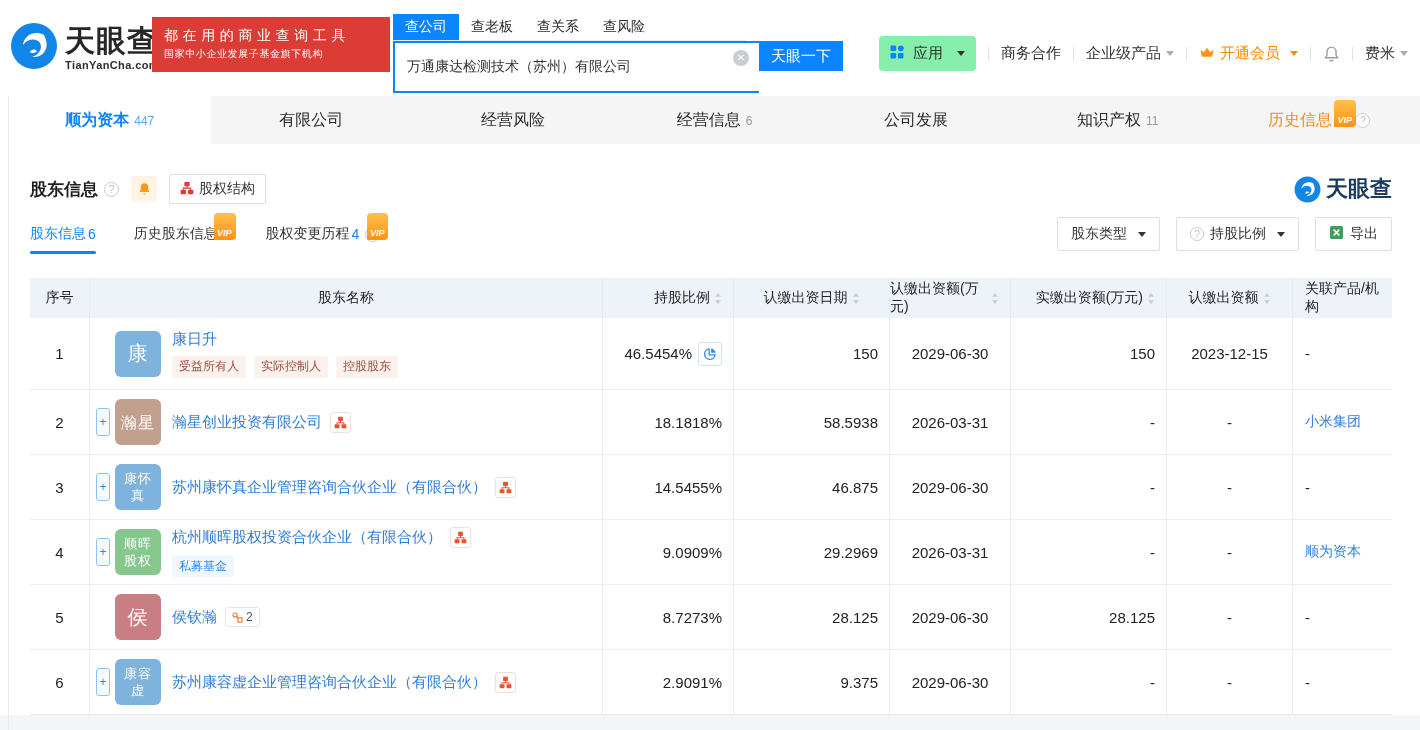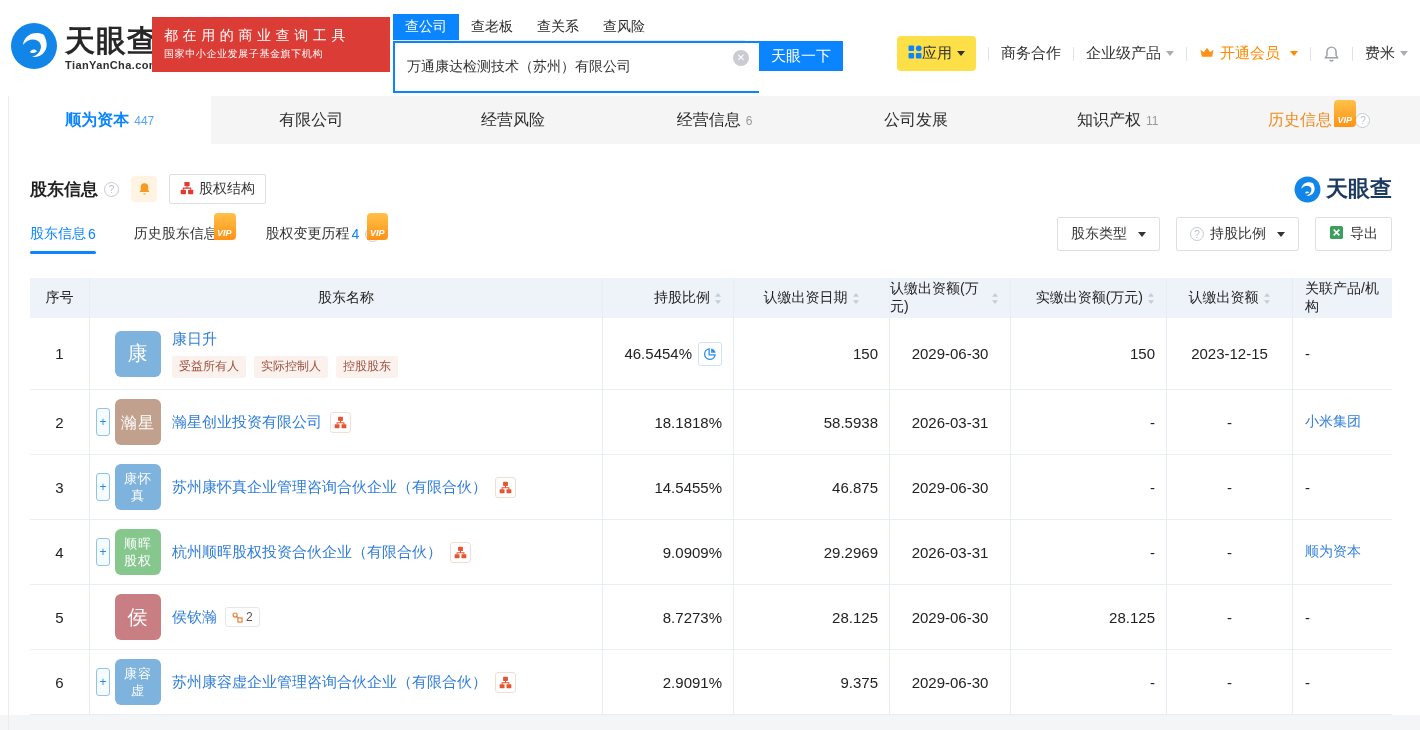--- a/index.html
+++ b/index.html
@@ -26,21 +26,21 @@
   .search-bar { display:flex; }
   .input-wrap { position:relative; display:inline-block;}
   .input-wrap input { width:366px; height:52px; border:2px solid #0b84ff; border-right:none; outline:none;
      padding:0 34px 0 12px; font-size:14px; color:#333; font-family:Liberation Sans, sans-serif;}
   .clear { position:absolute; right:10px; top:9px; width:16px; height:16px; border-radius:50%; background:#c9cdd3;
      color:#fff; font-size:10px; line-height:16px; text-align:center; cursor:pointer;}
   .search-btn { width:84px; height:30px; background:#0b84ff; color:#fff; border:none; font-size:15px; cursor:pointer; font-family:inherit;}
 
   .topnav { position:absolute; right:12px; top:36px; display:flex; align-items:center; font-size:15px; color:#333;}
   .topnav .sep { width:1px; height:14px; background:#e2e2e2; margin:0 12px;}
-  .apps-btn { display:flex; align-items:center; gap:0; background:#fde047; border-radius:4px; padding:8px 11px; cursor:pointer;}
+  .apps-btn { display:flex; align-items:center; gap:9px; background:#86efac; border-radius:4px; padding:8px 11px; cursor:pointer;}
   .nav-link { display:flex; align-items:center; cursor:pointer; white-space:nowrap;}
   .vip-link { display:flex; align-items:center; gap:5px; color:#ff8a00; cursor:pointer; white-space:nowrap;}
   .caret { display:inline-block; width:0; height:0; border-left:4px solid transparent; border-right:4px solid transparent;
      border-top:5px solid #333; margin-left:5px;}
   .caret.gray { border-top-color:#a9adb3; }
   .caret.orange { border-top-color:#ff8a00; }
   .bell-btn { display:flex; cursor:pointer; }
 
   
   .tabbar { height:48px; margin-left:9px; background:#f5f5f5; display:flex; }
@@ -462,20 +462,23 @@
                 <a class="s-name">杭州顺晖股权投资合伙企业（有限合伙）</a>
                 <span class="org-box">
                   <svg width="13" height="13" viewBox="0 0 16 16">
                     <rect x="5" y="1" width="6" height="5" rx="0.8" fill="#e8542e"></rect>
                     <rect x="0.8" y="10" width="6" height="5" rx="0.8" fill="#e8542e"></rect>
                     <rect x="9.2" y="10" width="6" height="5" rx="0.8" fill="#e8542e"></rect>
                     <path d="M8 6v2.2 M3.8 10V8.2h8.4V10" stroke="#e8542e" stroke-width="1.3" fill="none"></path>
                   </svg>
                 </span>
               </span>
+              <span class="tags-row">
+                <span class="tag blue">私募基金</span>
+              </span>
             </span>
           </div>
           <div class="td al-r">
             <span>9.0909%</span>
           </div>
           <div class="td al-r">29.2969</div>
           <div class="td al-c">2026-03-31</div>
           <div class="td al-r">-</div>
           <div class="td al-c">-</div>
           <div class="td al-l">

